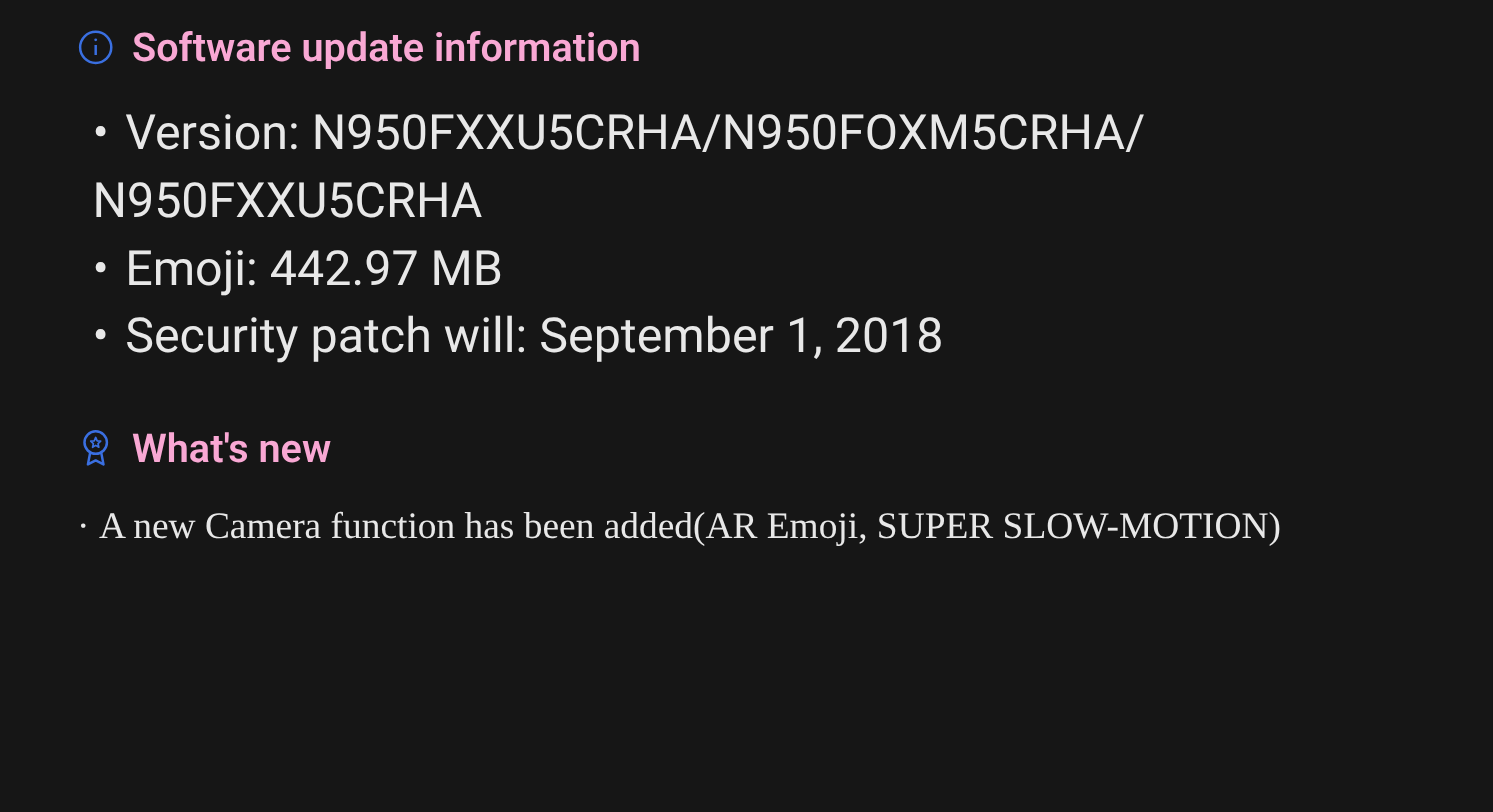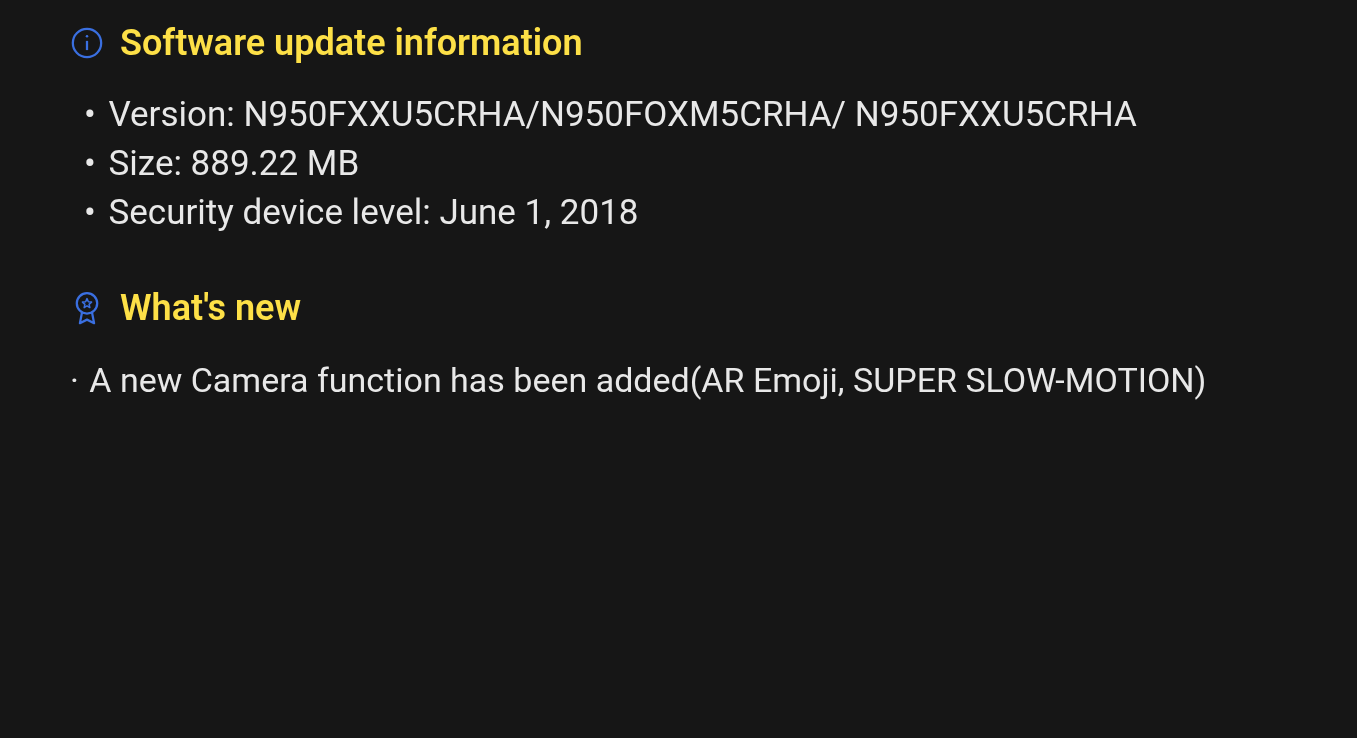--- a/index.html
+++ b/index.html
@@ -14,51 +14,52 @@
     width: 1357px;
     height: 738px;
     padding: 18px 70px 20px 70px;
     font-size: 34px;
     line-height: 1.4;
   }
   .section-header {
     display: flex;
     align-items: center;
     gap: 16px;
-    color: #fde047;
+    color: #f9a8d4;
     font-weight: 600;
     font-size: 36px;
     margin-bottom: 22px;
   }
   .section-header .icon {
     display: inline-flex;
     align-items: center;
     justify-content: center;
     flex-shrink: 0;
   }
   .info-list {
     padding-left: 14px;
     margin-bottom: 46px;
   }
   .info-item {
     color: #e8e8e8;
-    font-size: 35px;
+    font-size: 44px;
     line-height: 1.4;
   }
   .info-item .label {
     white-space: nowrap;
   }
   .bullet {
     padding-right: 4px;
   }
   .whats-new-header {
     margin-bottom: 22px;
   }
   .whats-new-list {
     padding-left: 0px;
+    font-family: Liberation Serif, serif;
   }
   .whats-new-item {
     color: #e8e8e8;
     font-size: 34px;
     line-height: 1.42;
   }
   .dot-bullet {
     padding-right: 2px;
   }
   .note-bullet {
@@ -80,27 +81,27 @@
 </div>
 
 <div class="info-list">
   <div class="info-item">
     <span class="bullet">•</span>
     <span class="label">Version:</span>
     <span>N950FXXU5CRHA/N950FOXM5CRHA/ N950FXXU5CRHA</span>
   </div>
   <div class="info-item">
     <span class="bullet">•</span>
-    <span class="label">Size:</span>
-    <span>889.22 MB</span>
+    <span class="label">Emoji:</span>
+    <span>442.97 MB</span>
   </div>
   <div class="info-item">
     <span class="bullet">•</span>
-    <span class="label">Security device level:</span>
-    <span>June 1, 2018</span>
+    <span class="label">Security patch will:</span>
+    <span>September 1, 2018</span>
   </div>
 </div>
 
 <div class="section-header whats-new-header">
   <span class="icon">
     <svg width="34" height="38" viewBox="0 0 24 26" fill="none" stroke="#3a6fe0" stroke-width="1.6" stroke-linejoin="round">
       <circle cx="12" cy="9" r="7.2"></circle>
       <path d="M 12 5.7 L 12.95 7.9 L 15.2 8.1 L 13.5 9.7 L 14 12 L 12 10.8 L 10 12 L 10.5 9.7 L 8.8 8.1 L 11.05 7.9 Z" stroke-width="1.1"></path>
       <path d="M 8.5 15.2 L 7 23 L 12 20.5 L 17 23 L 15.5 15.2"></path>
     </svg>

